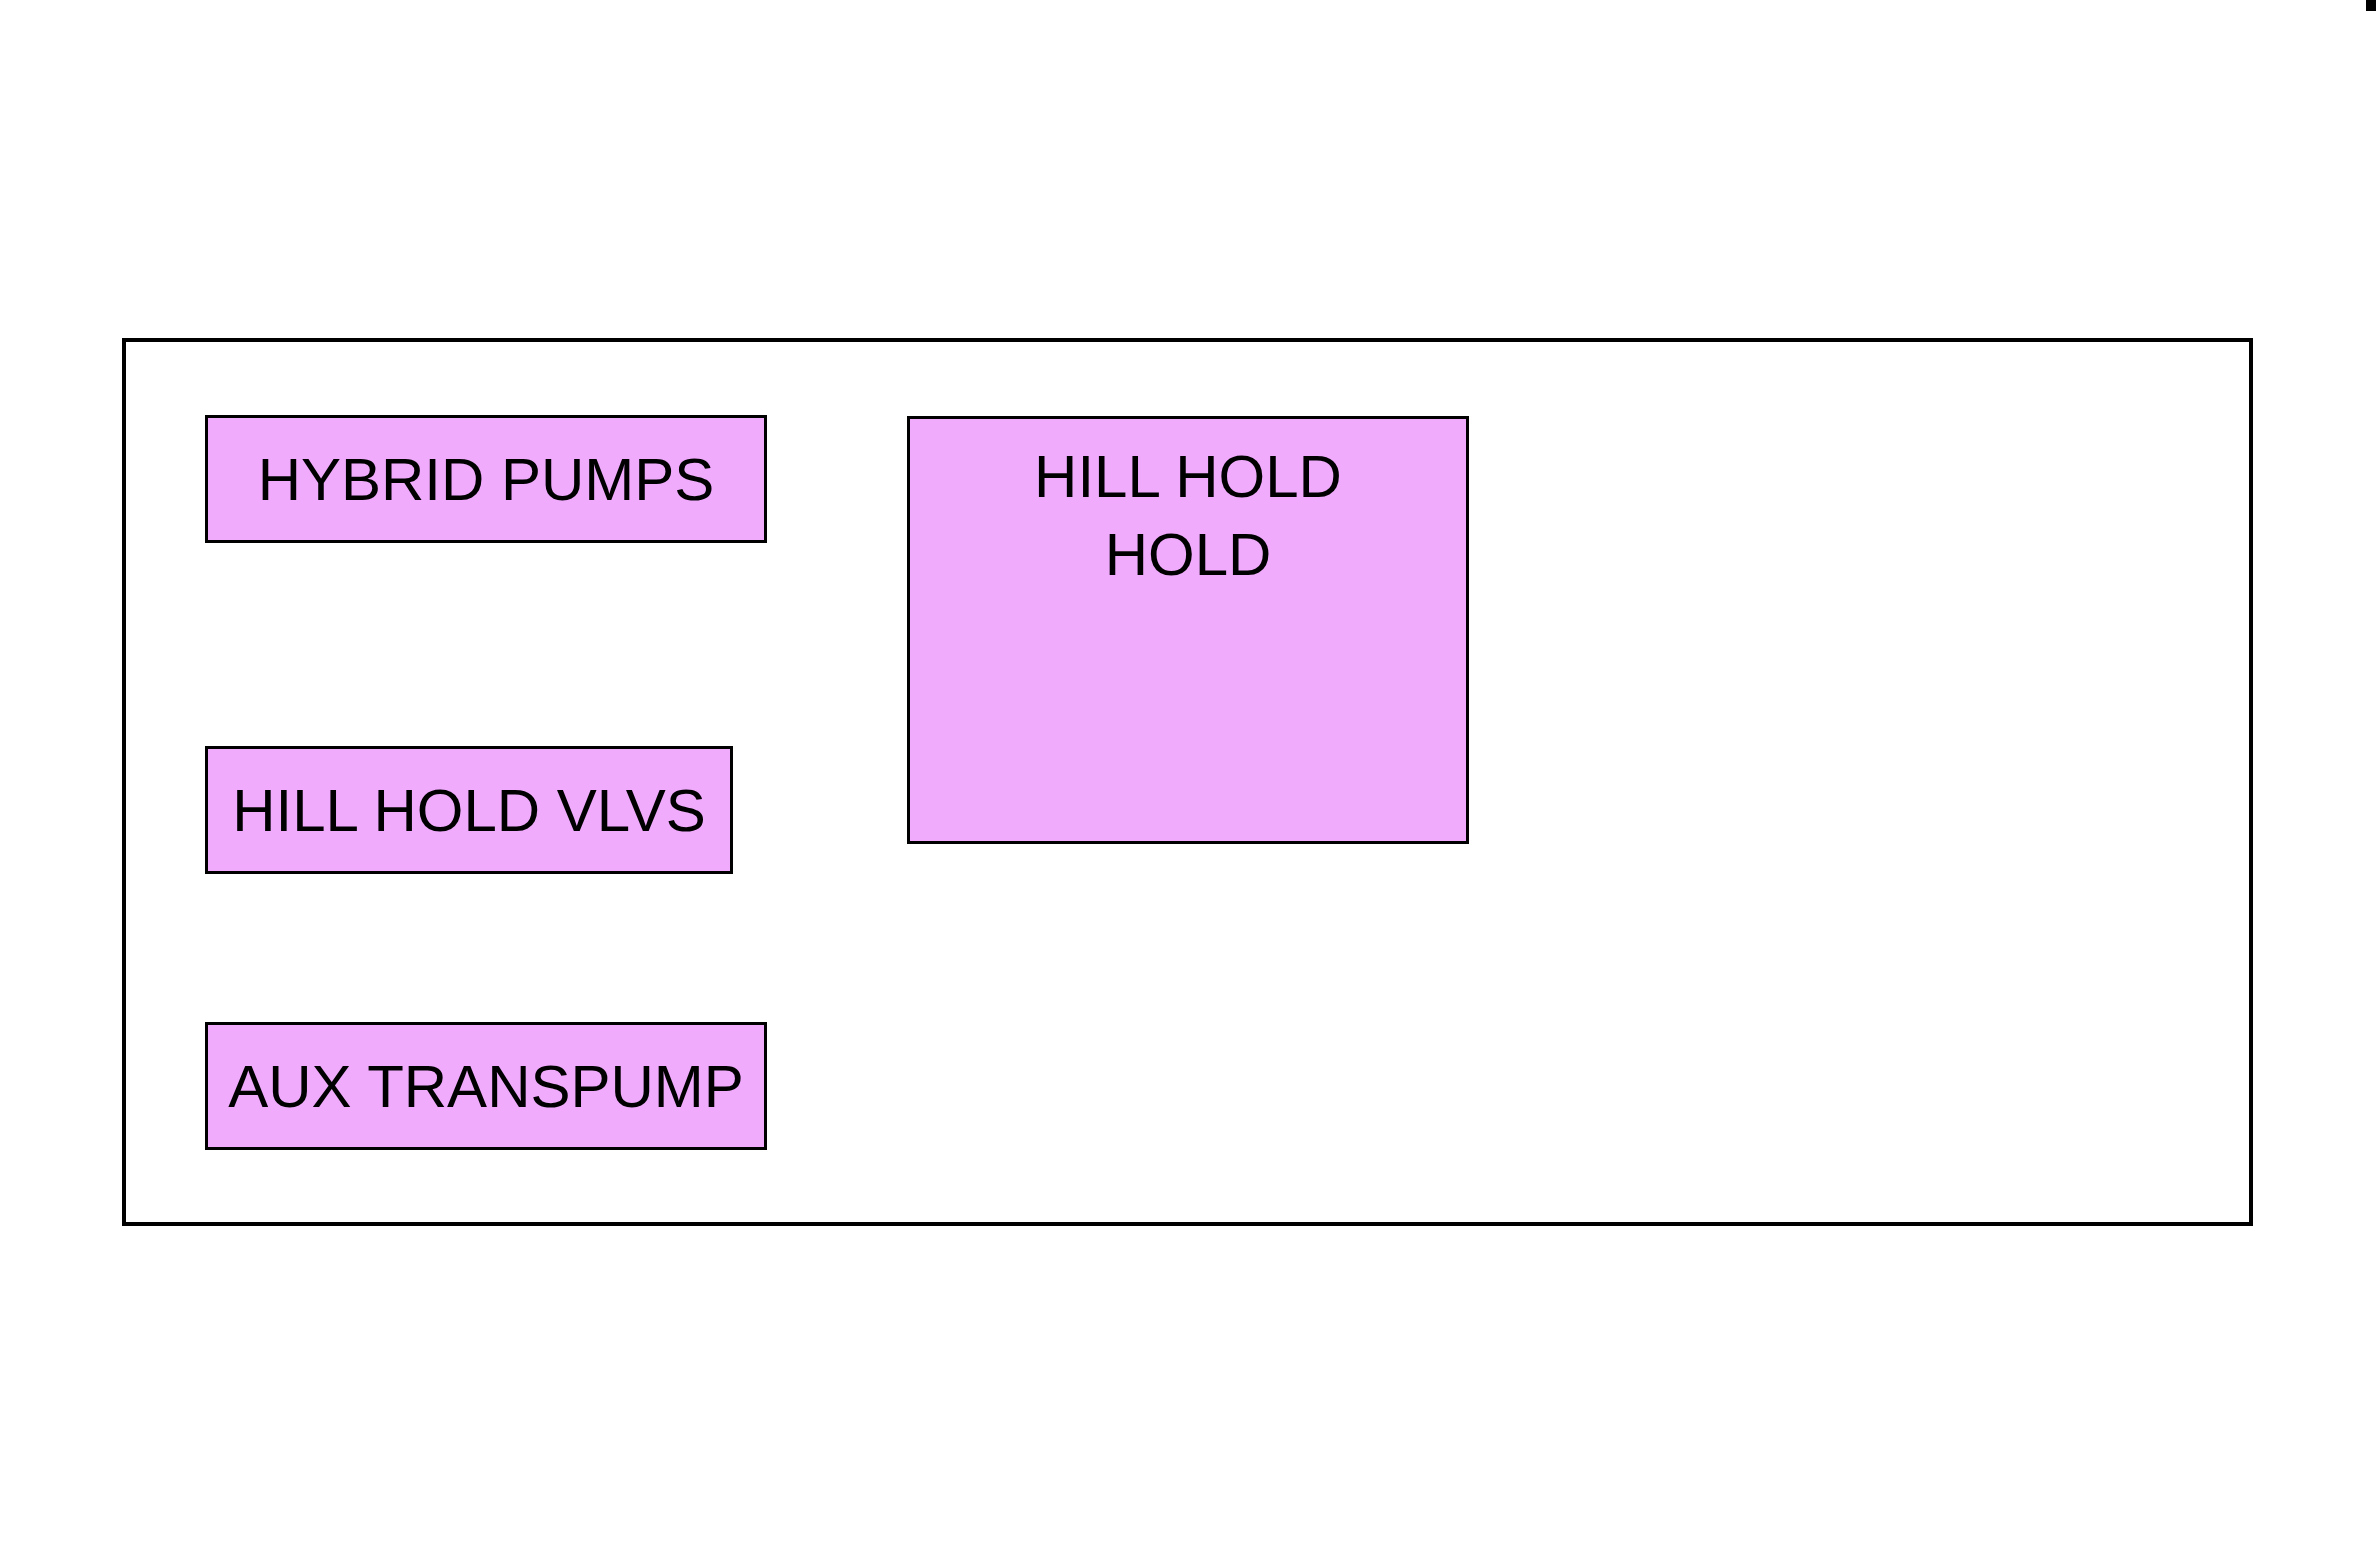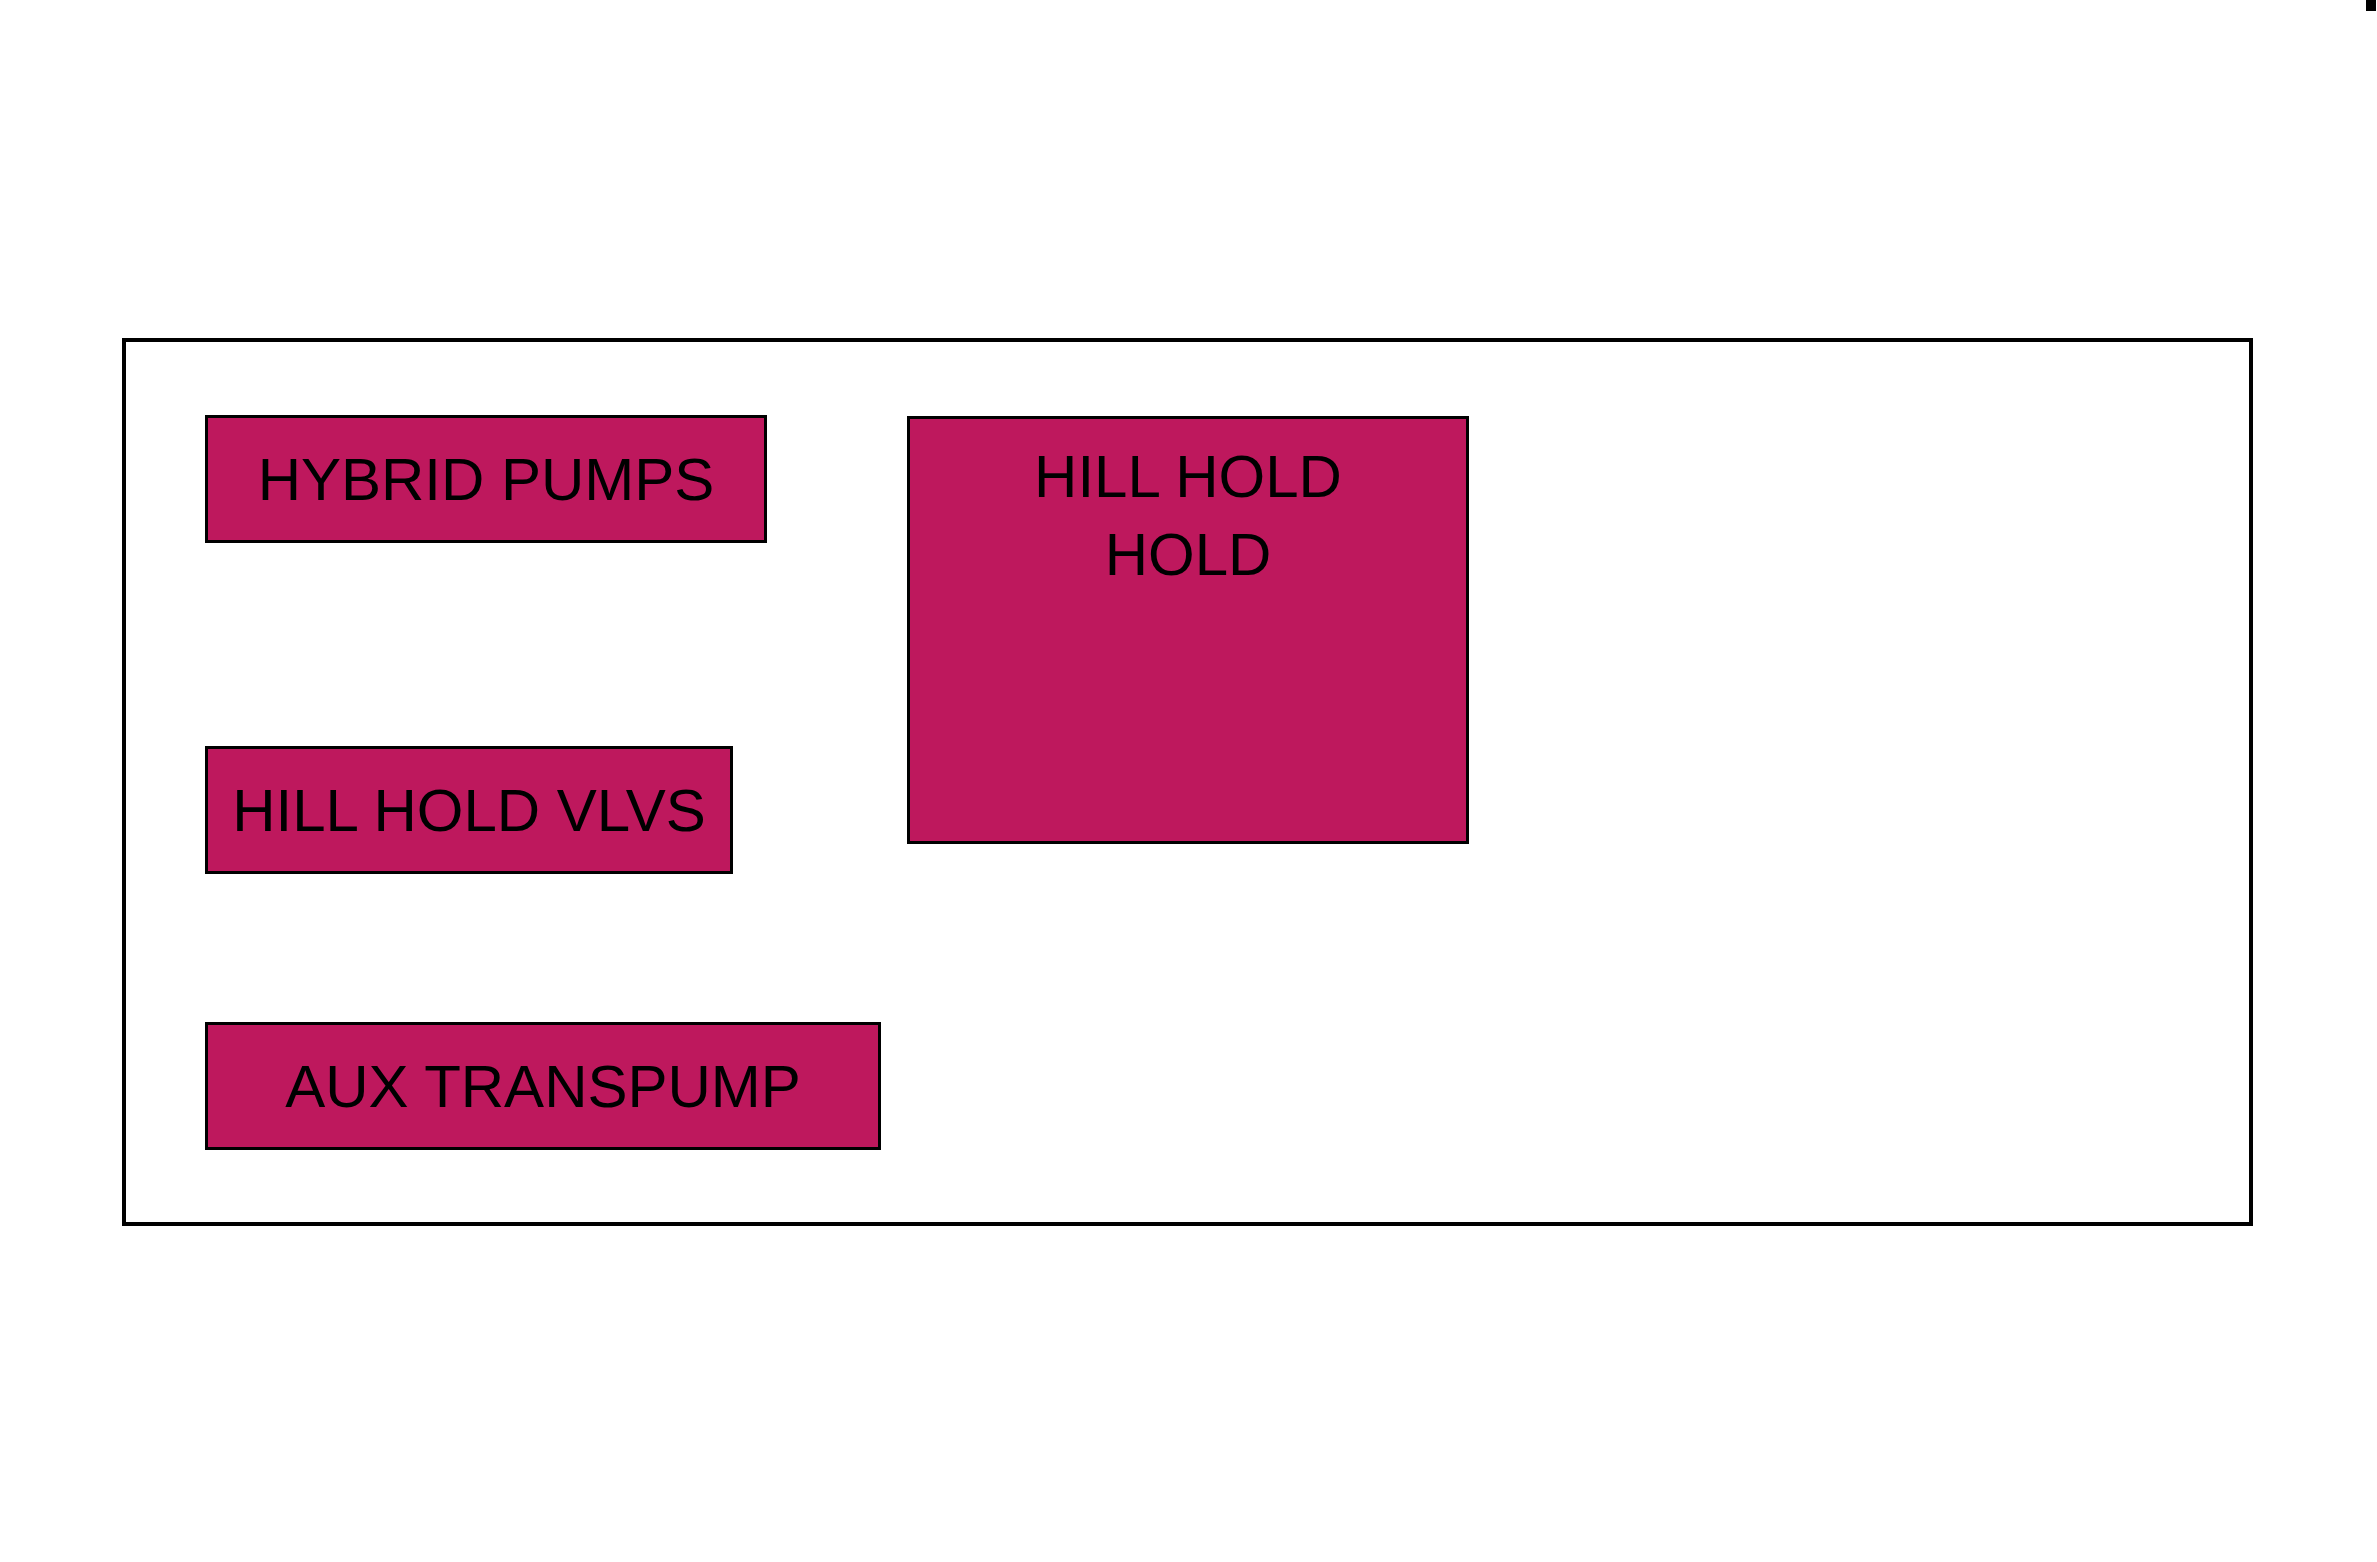--- a/index.html
+++ b/index.html
@@ -23,40 +23,40 @@
     width: 2131px;
     height: 888px;
     border: 4.3px solid #000000;
     box-sizing: border-box;
     background: #ffffff;
   }
   .box {
     position: absolute;
     border: 3.4px solid #000000;
     box-sizing: border-box;
-    background: #be185d;
+    background: #f0abfc;
     font-size: 60px;
     font-weight: normal;
     letter-spacing: 0;
   }
   .box.small {
     display: flex;
     align-items: center;
     justify-content: center;
     white-space: nowrap;
   }
   .box.large {
     text-align: center;
     padding-top: 19px;
     line-height: 78px;
   }
   
   .box-hybrid-pumps   { left: 205px; top: 415px;  width: 562px; height: 128px; }
   .box-hillhold-small { left: 205px; top: 746px;  width: 528px; height: 128px; }
-  .box-auxtrans-small { left: 205px; top: 1022px; width: 676px; height: 128px; }
+  .box-auxtrans-small { left: 205px; top: 1022px; width: 562px; height: 128px; }
   
   .box-hillhold-large { left: 907px; top: 416px; width: 562px; height: 428px; }
   .box-auxtrans-large { left: 1606px; top: 416px; width: 563px; height: 428px; }
   
   .corner-speck {
     position: absolute;
     left: 2366px;
     top: 0px;
     width: 9.5px;
     height: 11.2px;

